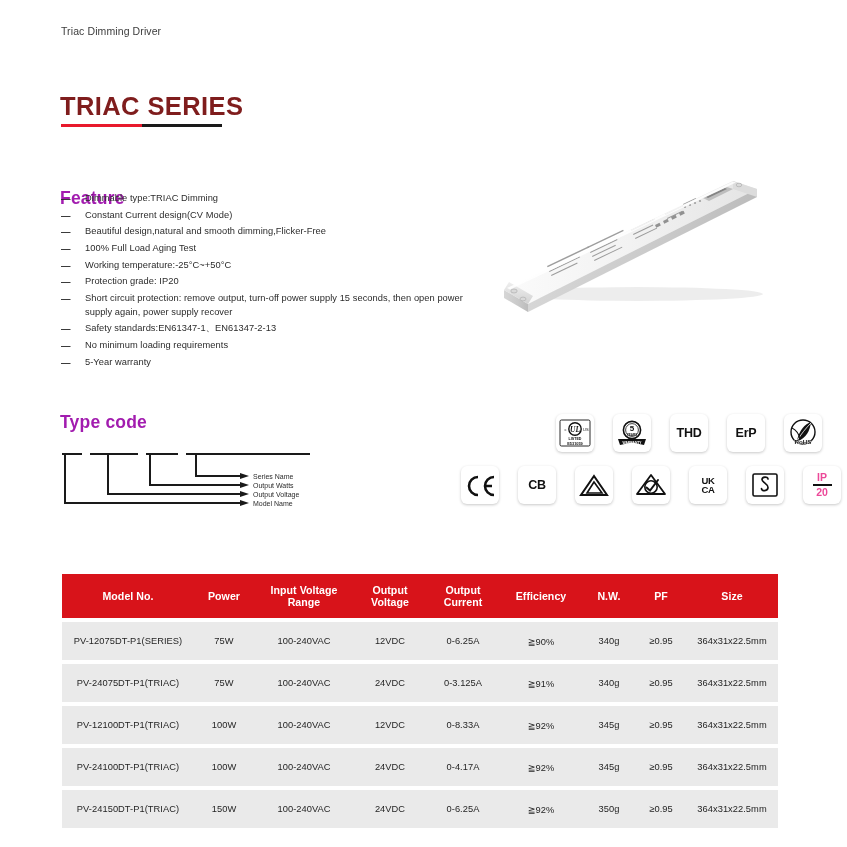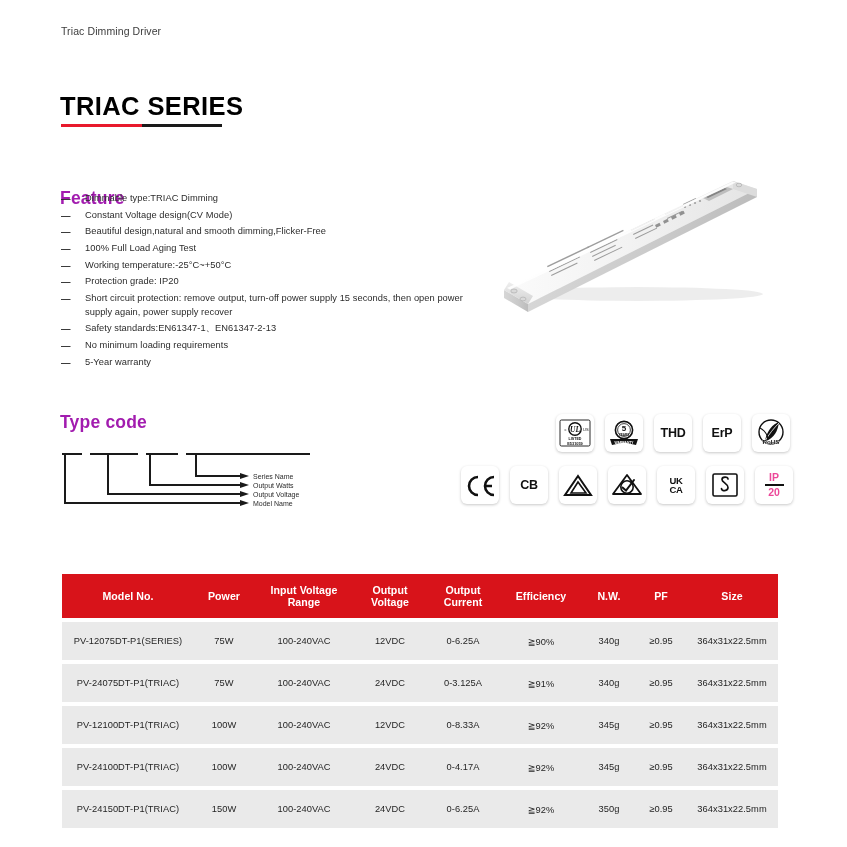--- a/index.html
+++ b/index.html
@@ -33,21 +33,21 @@
   }
 
   
   .series-title {
     position: absolute;
     left: 60px;
     top: 92px;
     font-size: 25.5px;
     font-weight: bold;
     letter-spacing: 0.4px;
-    color: #000000;
+    color: #7f1d1d;
   }
   .title-rule {
     position: absolute;
     left: 61px;
     top: 124px;
     width: 161px;
     height: 2.5px;
     display: flex;
   }
   .title-rule .seg-red { flex: 0 0 50%; background: #e8192c; }
@@ -123,21 +123,21 @@
   .tc-label {
     font-family: "Liberation Sans", sans-serif;
     font-size: 7px;
     fill: #2b2b2b;
   }
 
   
   .cert-row {
     position: absolute;
     display: flex;
-    gap: 11px;
+    gap: 19px;
   }
   .cert-row.row1 { left: 556px; top: 414px; }
   .cert-row.row2 { left: 461px; top: 466px; }
   .badge {
     width: 38px;
     height: 38px;
     border-radius: 6px;
     background: #ffffff;
     box-shadow: 0 1px 3px rgba(0,0,0,0.22);
     display: flex;
@@ -231,21 +231,21 @@
 
   <div class="h2 feature">Feature</div>
 
   <div class="features">
     <div class="feat-row">
       <span class="feat-dash">—</span>
       <span class="feat-text">Dimmable type:TRIAC Dimming</span>
     </div>
     <div class="feat-row">
       <span class="feat-dash">—</span>
-      <span class="feat-text">Constant Voltage design(CV Mode)</span>
+      <span class="feat-text">Constant Current design(CV Mode)</span>
     </div>
     <div class="feat-row">
       <span class="feat-dash">—</span>
       <span class="feat-text">Beautiful design,natural and smooth dimming,Flicker-Free</span>
     </div>
     <div class="feat-row">
       <span class="feat-dash">—</span>
       <span class="feat-text">100% Full Load Aging Test</span>
     </div>
     <div class="feat-row">

